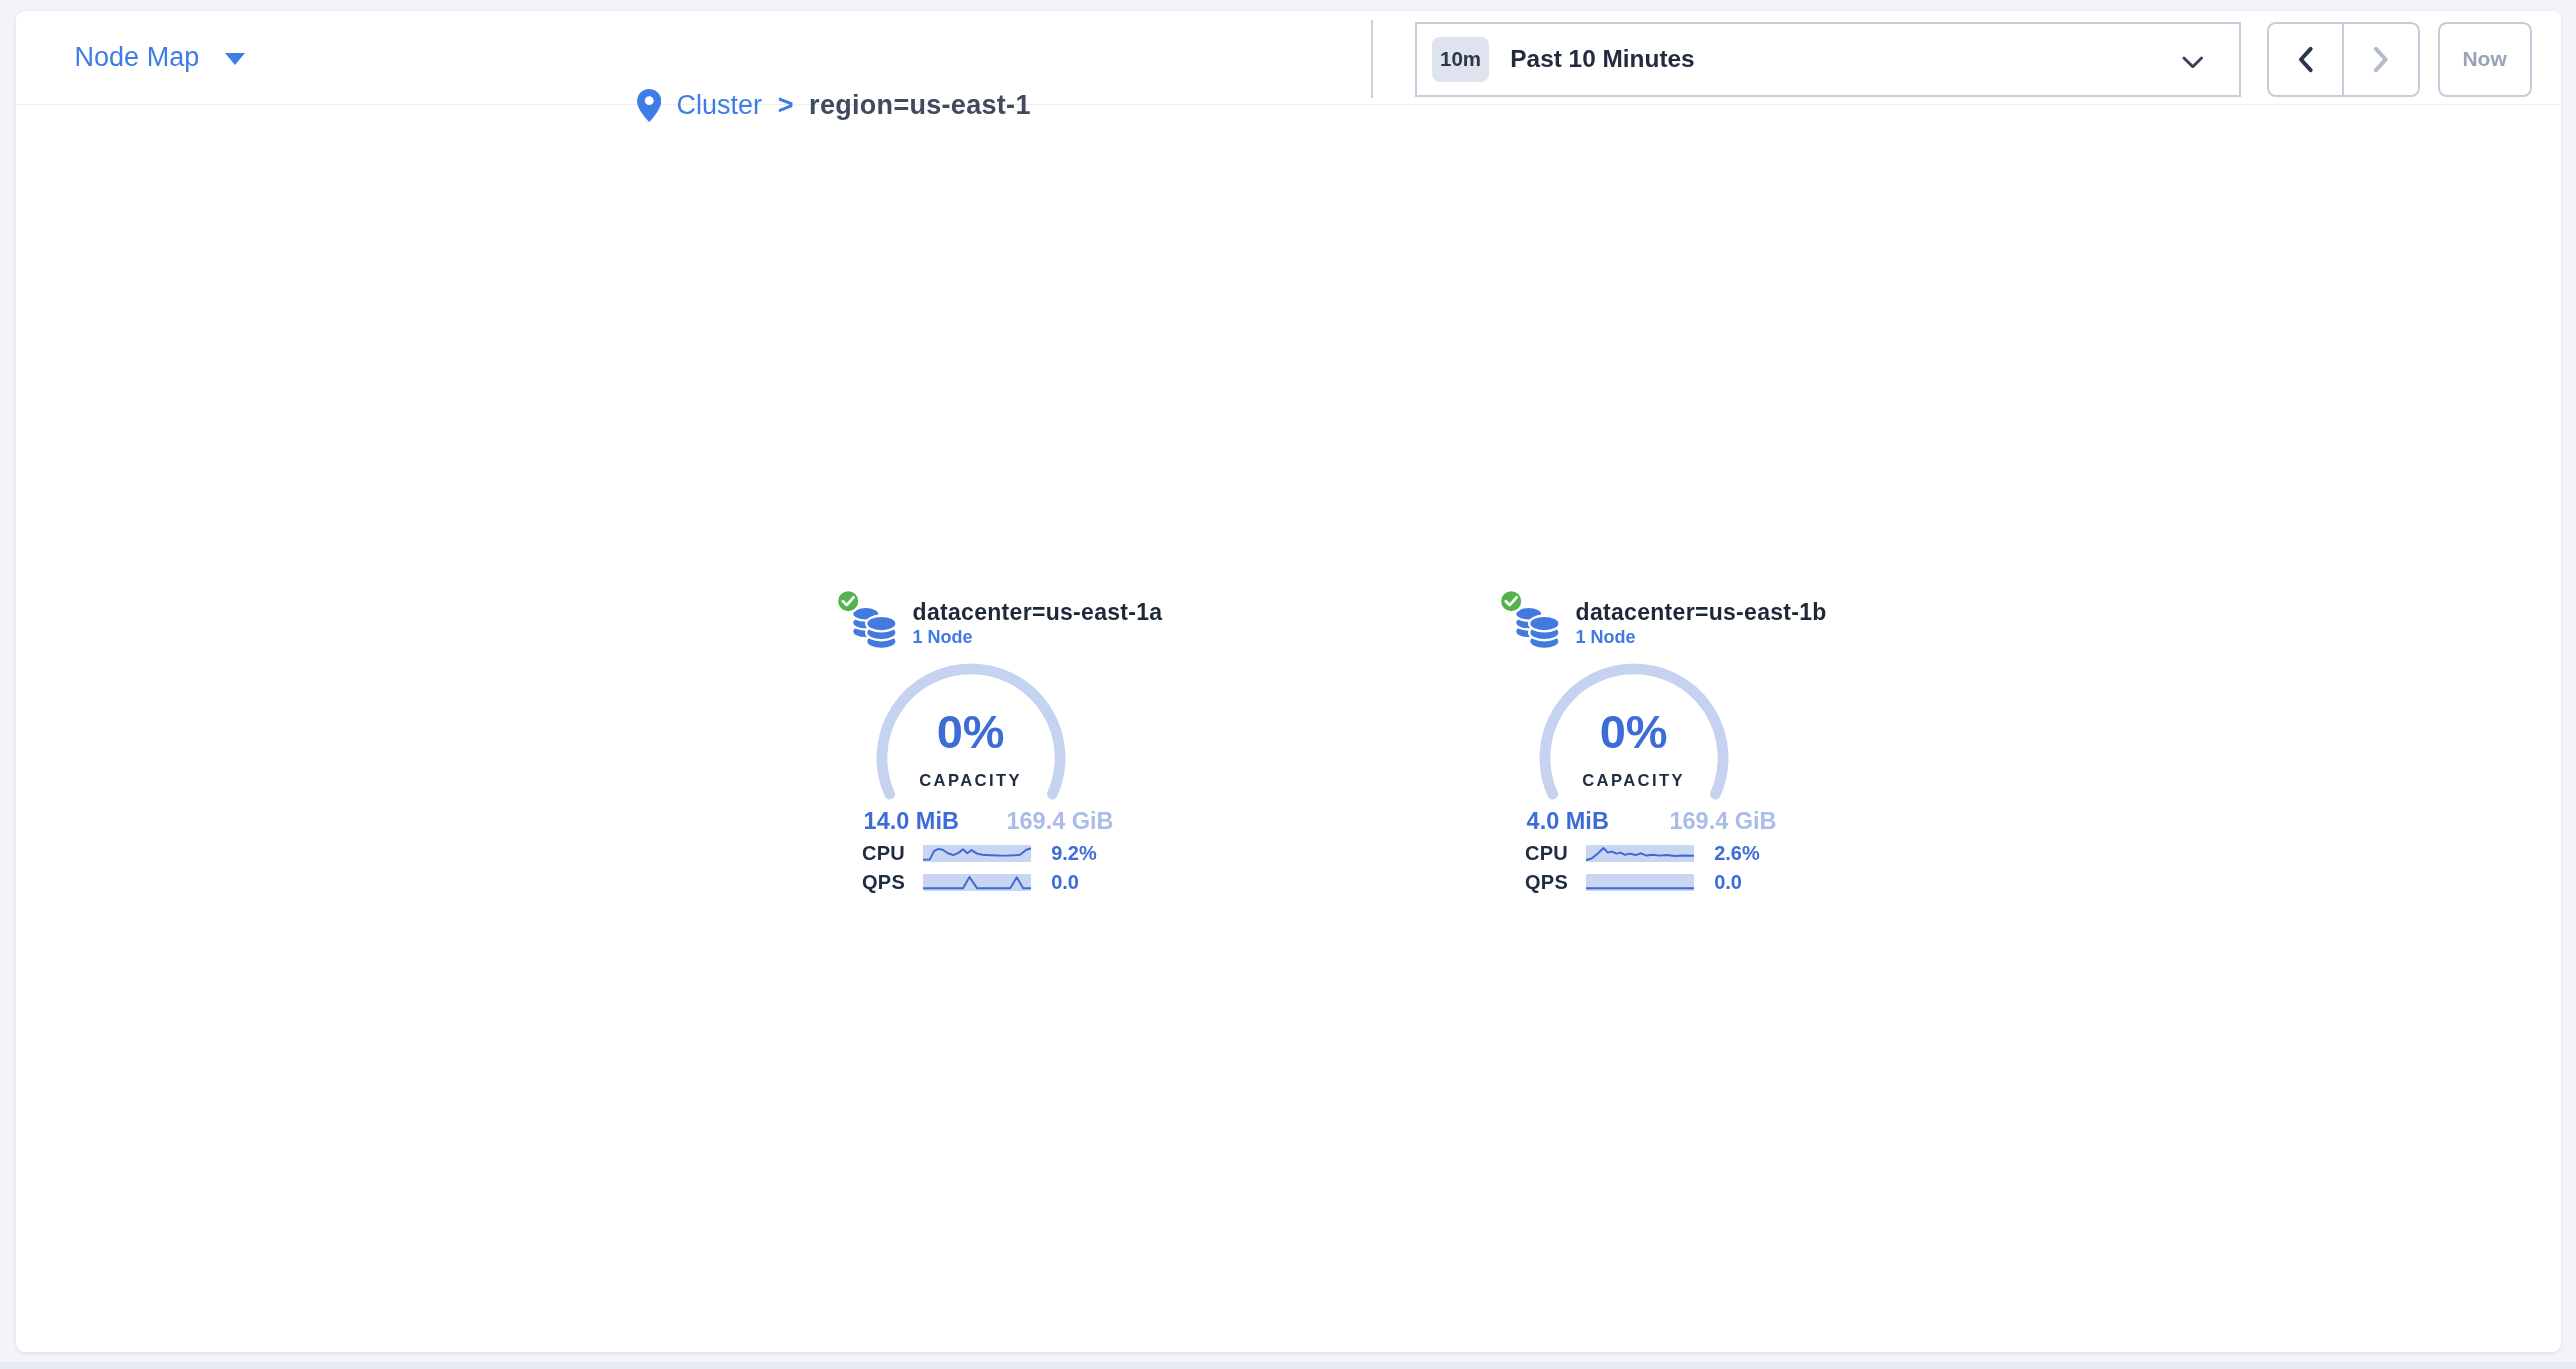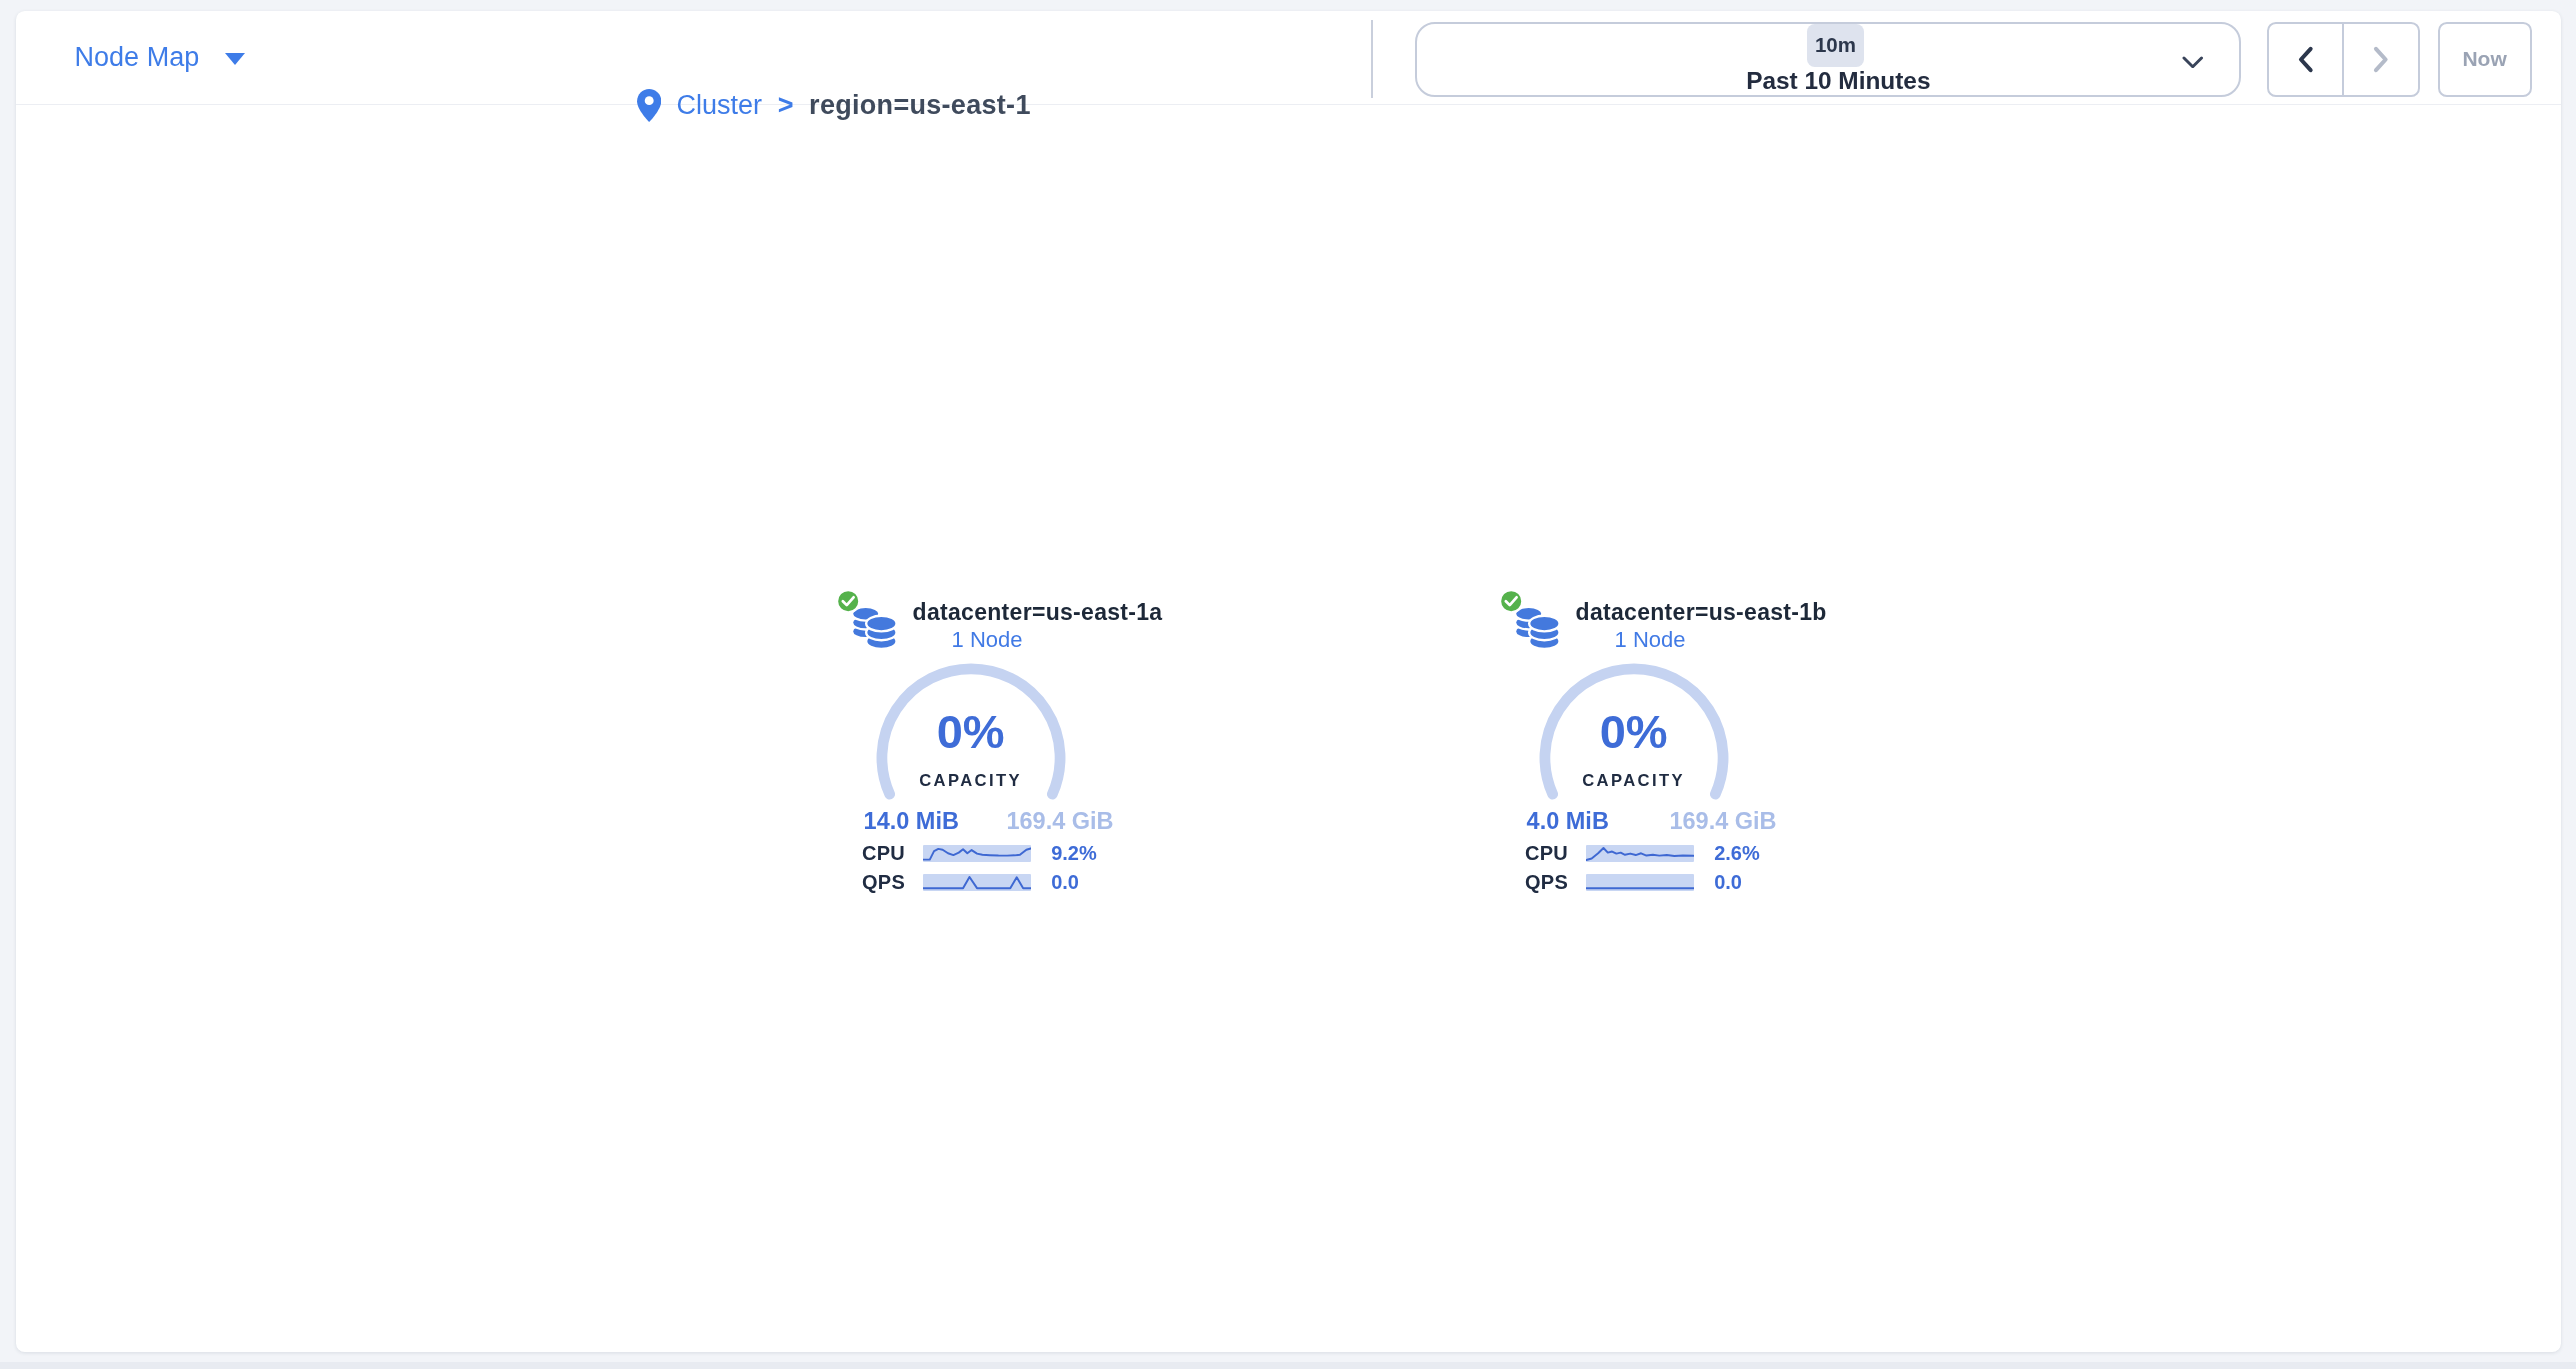--- a/index.html
+++ b/index.html
@@ -44,22 +44,22 @@
   .breadcrumb .root { color:#3e7ce8; cursor:pointer; }
   .breadcrumb .sep  { color:#3e7ce8; font-weight:700; }
   .breadcrumb .current { color:#3f4a5c; font-weight:700; letter-spacing:0.3px;text-align:center; }
 
   .header-divider {
     position:absolute; left:1355px; top:8.8px; width:2px; height:78px; background:#c9cfdc;
   }
 
   .time-picker {
     position:absolute; left:1399px; top:10.8px; width:826px; height:75px;
-    border:2px solid #c5ccdb; border-radius:20px; background:#fff;
-    display:flex; align-items:center; cursor:pointer;flex-direction:column;
+    border:2px solid #c5ccdb; border-radius:0; background:#fff;
+    display:flex; align-items:center; cursor:pointer;
   }
   .time-badge {
     margin-left:15.6px; height:45px; padding:0 7.8px; border-radius:7.8px;
     background:#dee3ee; color:#2c374c; font-size:20.5px; font-weight:700;
     display:flex; align-items:center;
   }
   .time-label { margin-left:21.5px; font-size:24.4px; font-weight:700; color:#232c3f; }
   .time-chevron { position:absolute; right:35px; top:32px; }
 
   .arrow-group {
@@ -82,21 +82,21 @@
   .locality.second { left:1480px; }
 
   .db-icon { position:absolute; left:17.6px; top:23.5px; }
   .status-badge { position:absolute; left:2.9px; top:6.8px; }
   .loc-title {
     position:absolute; left:80px; top:18.6px; white-space:nowrap;
     font-size:23px; font-weight:700; color:#1d2838; letter-spacing:0.3px;
   }
   .loc-subtitle {
     position:absolute; left:80px; top:46px; white-space:nowrap;
-    font-size:22px; font-weight:400; color:#417ae5;margin-left:39px;
+    font-size:18px; font-weight:700; color:#417ae5;
   }
 
   .gauge { position:absolute; left:43px; top:82px; width:190px; height:139px; }
   .gauge .pct {
     position:absolute; left:0; top:44px; width:100%; text-align:center;
     font-size:47px; line-height:49px; font-weight:700; color:#3e6cd7;
   }
   .gauge .cap-label {
     position:absolute; left:0; top:108px; width:100%; text-align:center;
     font-size:16.6px; font-weight:700; letter-spacing:2.4px; color:#202c42;

